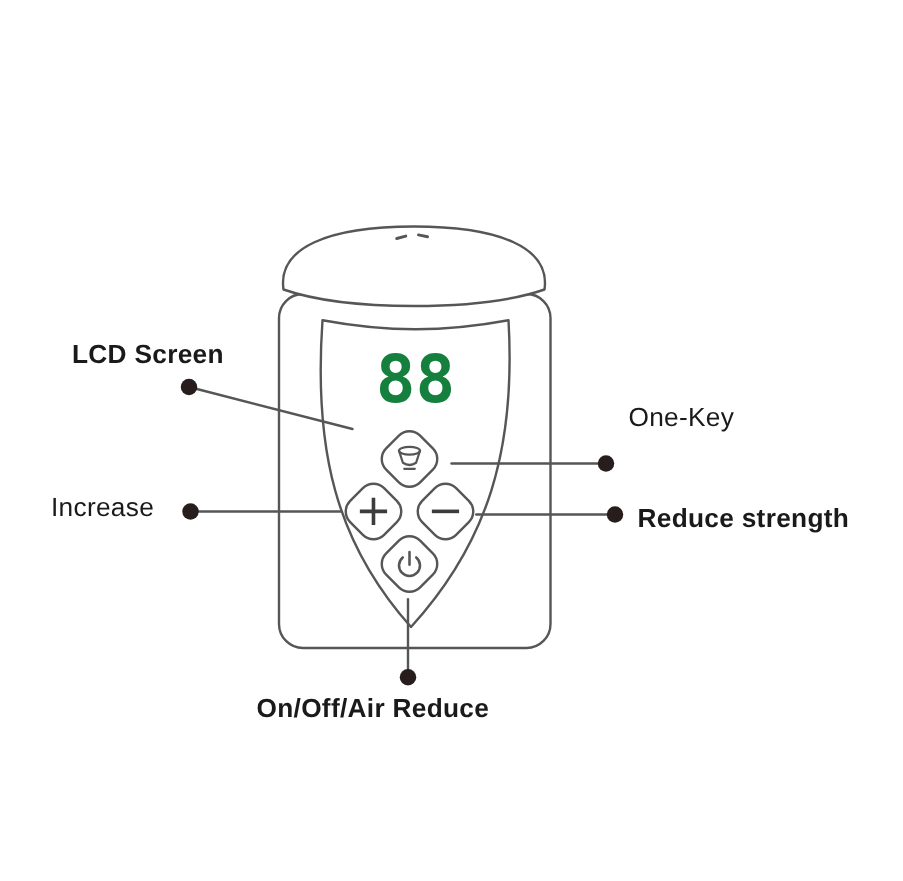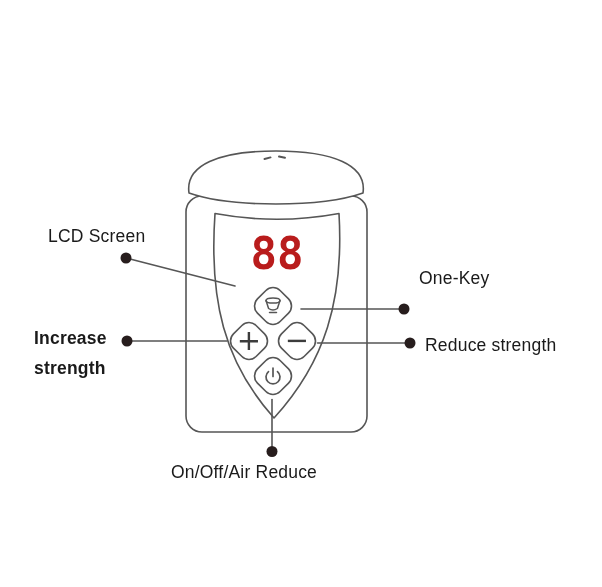--- a/index.html
+++ b/index.html
@@ -7,33 +7,33 @@
     position: relative;
     width: 602px;
     height: 587px;
     background: #ffffff;
     font-family: "Liberation Sans", sans-serif;
     color: #1a1a1a;
     overflow: hidden;
   }
   .drawing { position: absolute; left: 0; top: 0; }
   .label { position: absolute; font-size: 17.5px; letter-spacing: 0.2px; white-space: nowrap; }
-  .label .line { display: block; line-height: 30px; }
-  .single { line-height: 21px; }
+  .label .line { display: block; line-height: 30px; text-align: center; }
+  .single { line-height: 21px; font-weight: bold; }
   .lcd {
     position: absolute;
     left: 277px;
     top: 232px;
     transform: translateX(-50%);
     font-family: "DejaVu Sans Mono", monospace;
     font-weight: bold;
     font-size: 44px;
     line-height: 1;
     letter-spacing: 0px;
-    color: #b91c1c;
+    color: #15803d;
   }
   .btn-glyph {
     position: absolute;
     width: 36px;
     height: 36px;
     display: flex;
     align-items: center;
     justify-content: center;
     transform: translate(-50%, -50%);
     font-family: "DejaVu Sans", sans-serif;
@@ -98,22 +98,21 @@
 
   <div class="btn-glyph glyph-plus">+</div>
   <div class="btn-glyph glyph-minus">−</div>
 
   <div class="label single" style="left:48px; top:226px;">LCD Screen</div>
 
   <div class="label" style="left:419px; top:263px;">
     <span class="line">One-Key</span>
   </div>
 
-  <div class="label" style="left:34px; top:323px;font-weight:bold;">
+  <div class="label" style="left:34px; top:323px;">
     <span class="line">Increase</span>
-    <span class="line">strength</span>
   </div>
 
   <div class="label single" style="left:425px; top:335px;text-align:center;">Reduce strength</div>
 
   <div class="label single" style="left:171px; top:462px;">On/Off/Air Reduce</div>
 
 </div>
 
 </body></html>

